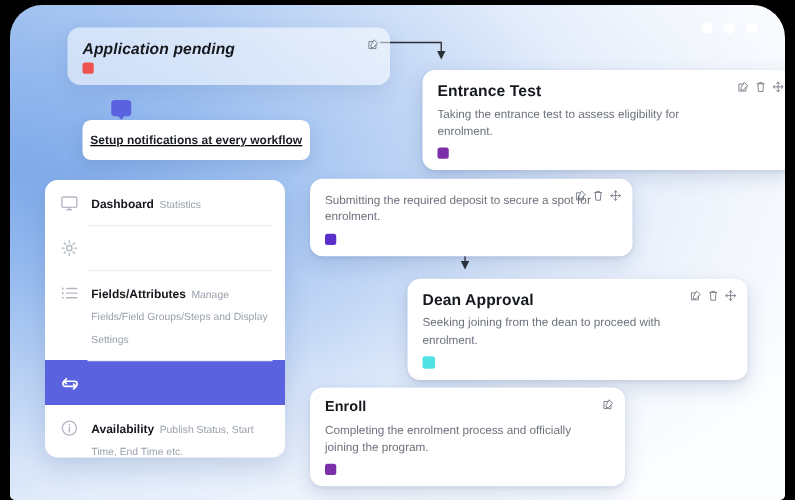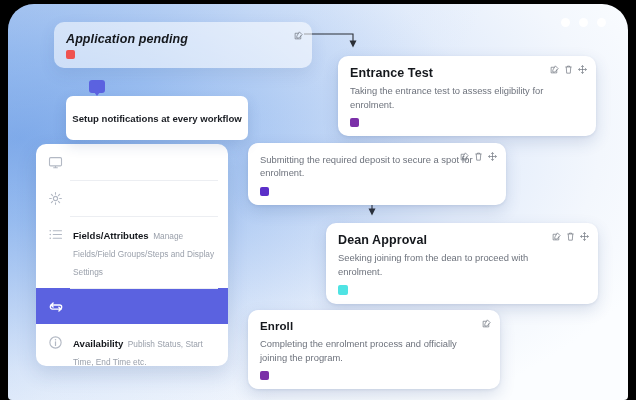--- a/index.html
+++ b/index.html
@@ -57,31 +57,32 @@
     max-width: 214px;
   }
   .swatch { width: 9px; height: 9px; border-radius: 2px; display:block; }
   .swrow { display:flex; gap:8px; align-items:center; }
 
   .acts { position:absolute; right: 9px; top: 9px; display:flex; gap:5px; align-items:center; }
   .acts svg { display:block; }
 
   
   #card-application { left: 46px;  top: 18px;  width: 258px; font-style: italic; }
-  #card-entrance    { left: 330px; top: 52px;  width: 258px; }
+  #card-entrance    { left: 330px; top: 52px;  width: 298px; }
   #card-deposit     { left: 240px; top: 139px; width: 258px; }
   #card-dean        { left: 318px; top: 219px; width: 272px; }
   #card-enroll      { left: 240px; top: 306px; width: 252px; }
 
   
   #tip {
-    position:absolute; left: 58px; top: 92px; width: 182px; height: 44px;
+    position:absolute; left: 58px; top: 92px; width: 182px; height: 32px;
     background:#fff; border-radius: 7px; z-index: 30;
     display:flex; align-items:center; justify-content:center;
     box-shadow: 0 5px 14px rgba(40,70,130,.16);
+    text-decoration: underline;
   }
   #tip span { font-size: 9.6px; font-weight:bold; color:#1b1e24; }
   .tip-anchor {
     position:absolute; left:81px; top:76px; width:16px; height:13px;
     background:#5b62e0; border-radius:3px; z-index:31;
   }
   .tip-anchor::after{
     content:""; position:absolute; left:5px; top:12px;
     border-left:3px solid transparent; border-right:3px solid transparent;
     border-top:4px solid #5b62e0;
@@ -225,20 +226,24 @@
 
     <div id="panel">
 
       <div class="nav-item">
         <span class="nav-ico">
           <svg width="15" height="15" viewBox="0 0 20 20">
               <rect x="2" y="3.5" width="16" height="11" rx="1.6" fill="none" stroke="#b3b9c4" stroke-width="1.5"></rect>
               <path d="M7 17h6M10 14.5V17" stroke="#b3b9c4" stroke-width="1.5" fill="none"></path>
             </svg>
         </span>
+        <span class="nav-txt">
+          <span class="nav-title">Dashboard</span>
+          <span class="nav-sub">Statistics</span>
+        </span>
       </div>
 
       <div class="nav-item">
         <span class="nav-ico">
           <svg width="15" height="15" viewBox="0 0 20 20">
               <circle cx="10" cy="10" r="2.8" fill="none" stroke="#b3b9c4" stroke-width="1.5"></circle>
               <path d="M10 2.2v2.2M10 15.6v2.2M2.2 10h2.2M15.6 10h2.2M4.5 4.5l1.6 1.6M13.9 13.9l1.6 1.6M15.5 4.5l-1.6 1.6M6.1 13.9l-1.6 1.6" stroke="#b3b9c4" stroke-width="1.5" fill="none" stroke-linecap="round"></path>
             </svg>
         </span>
       </div>

